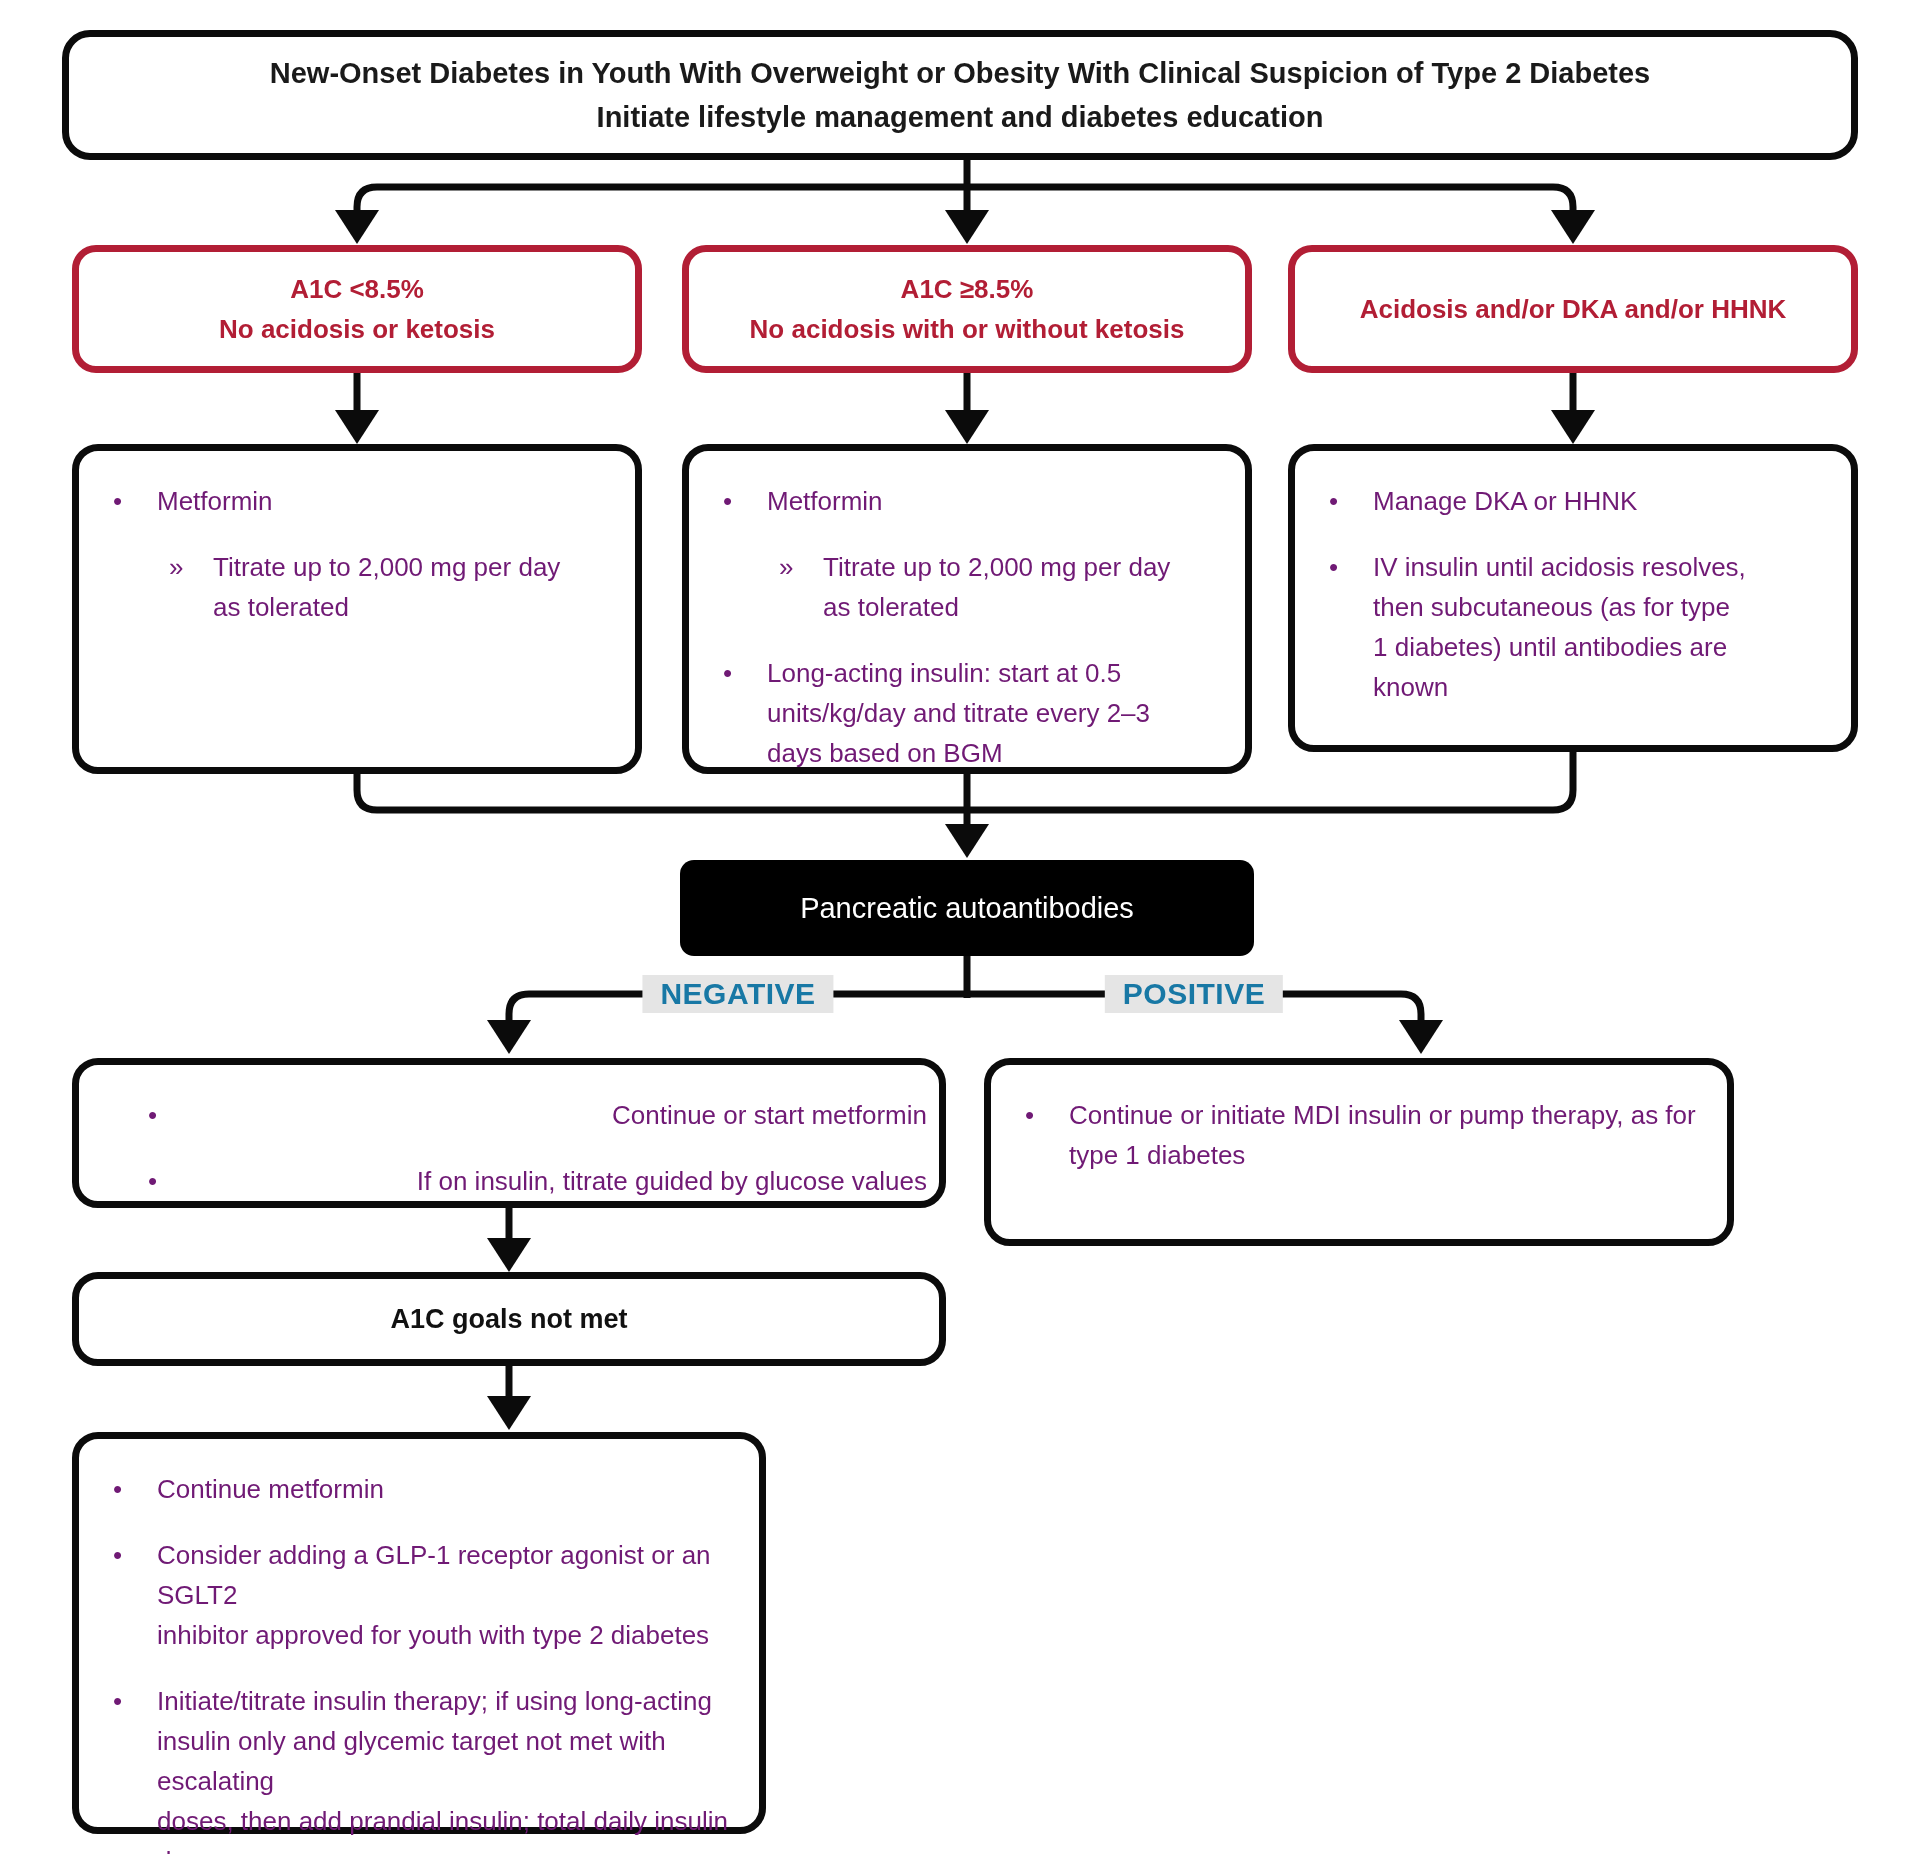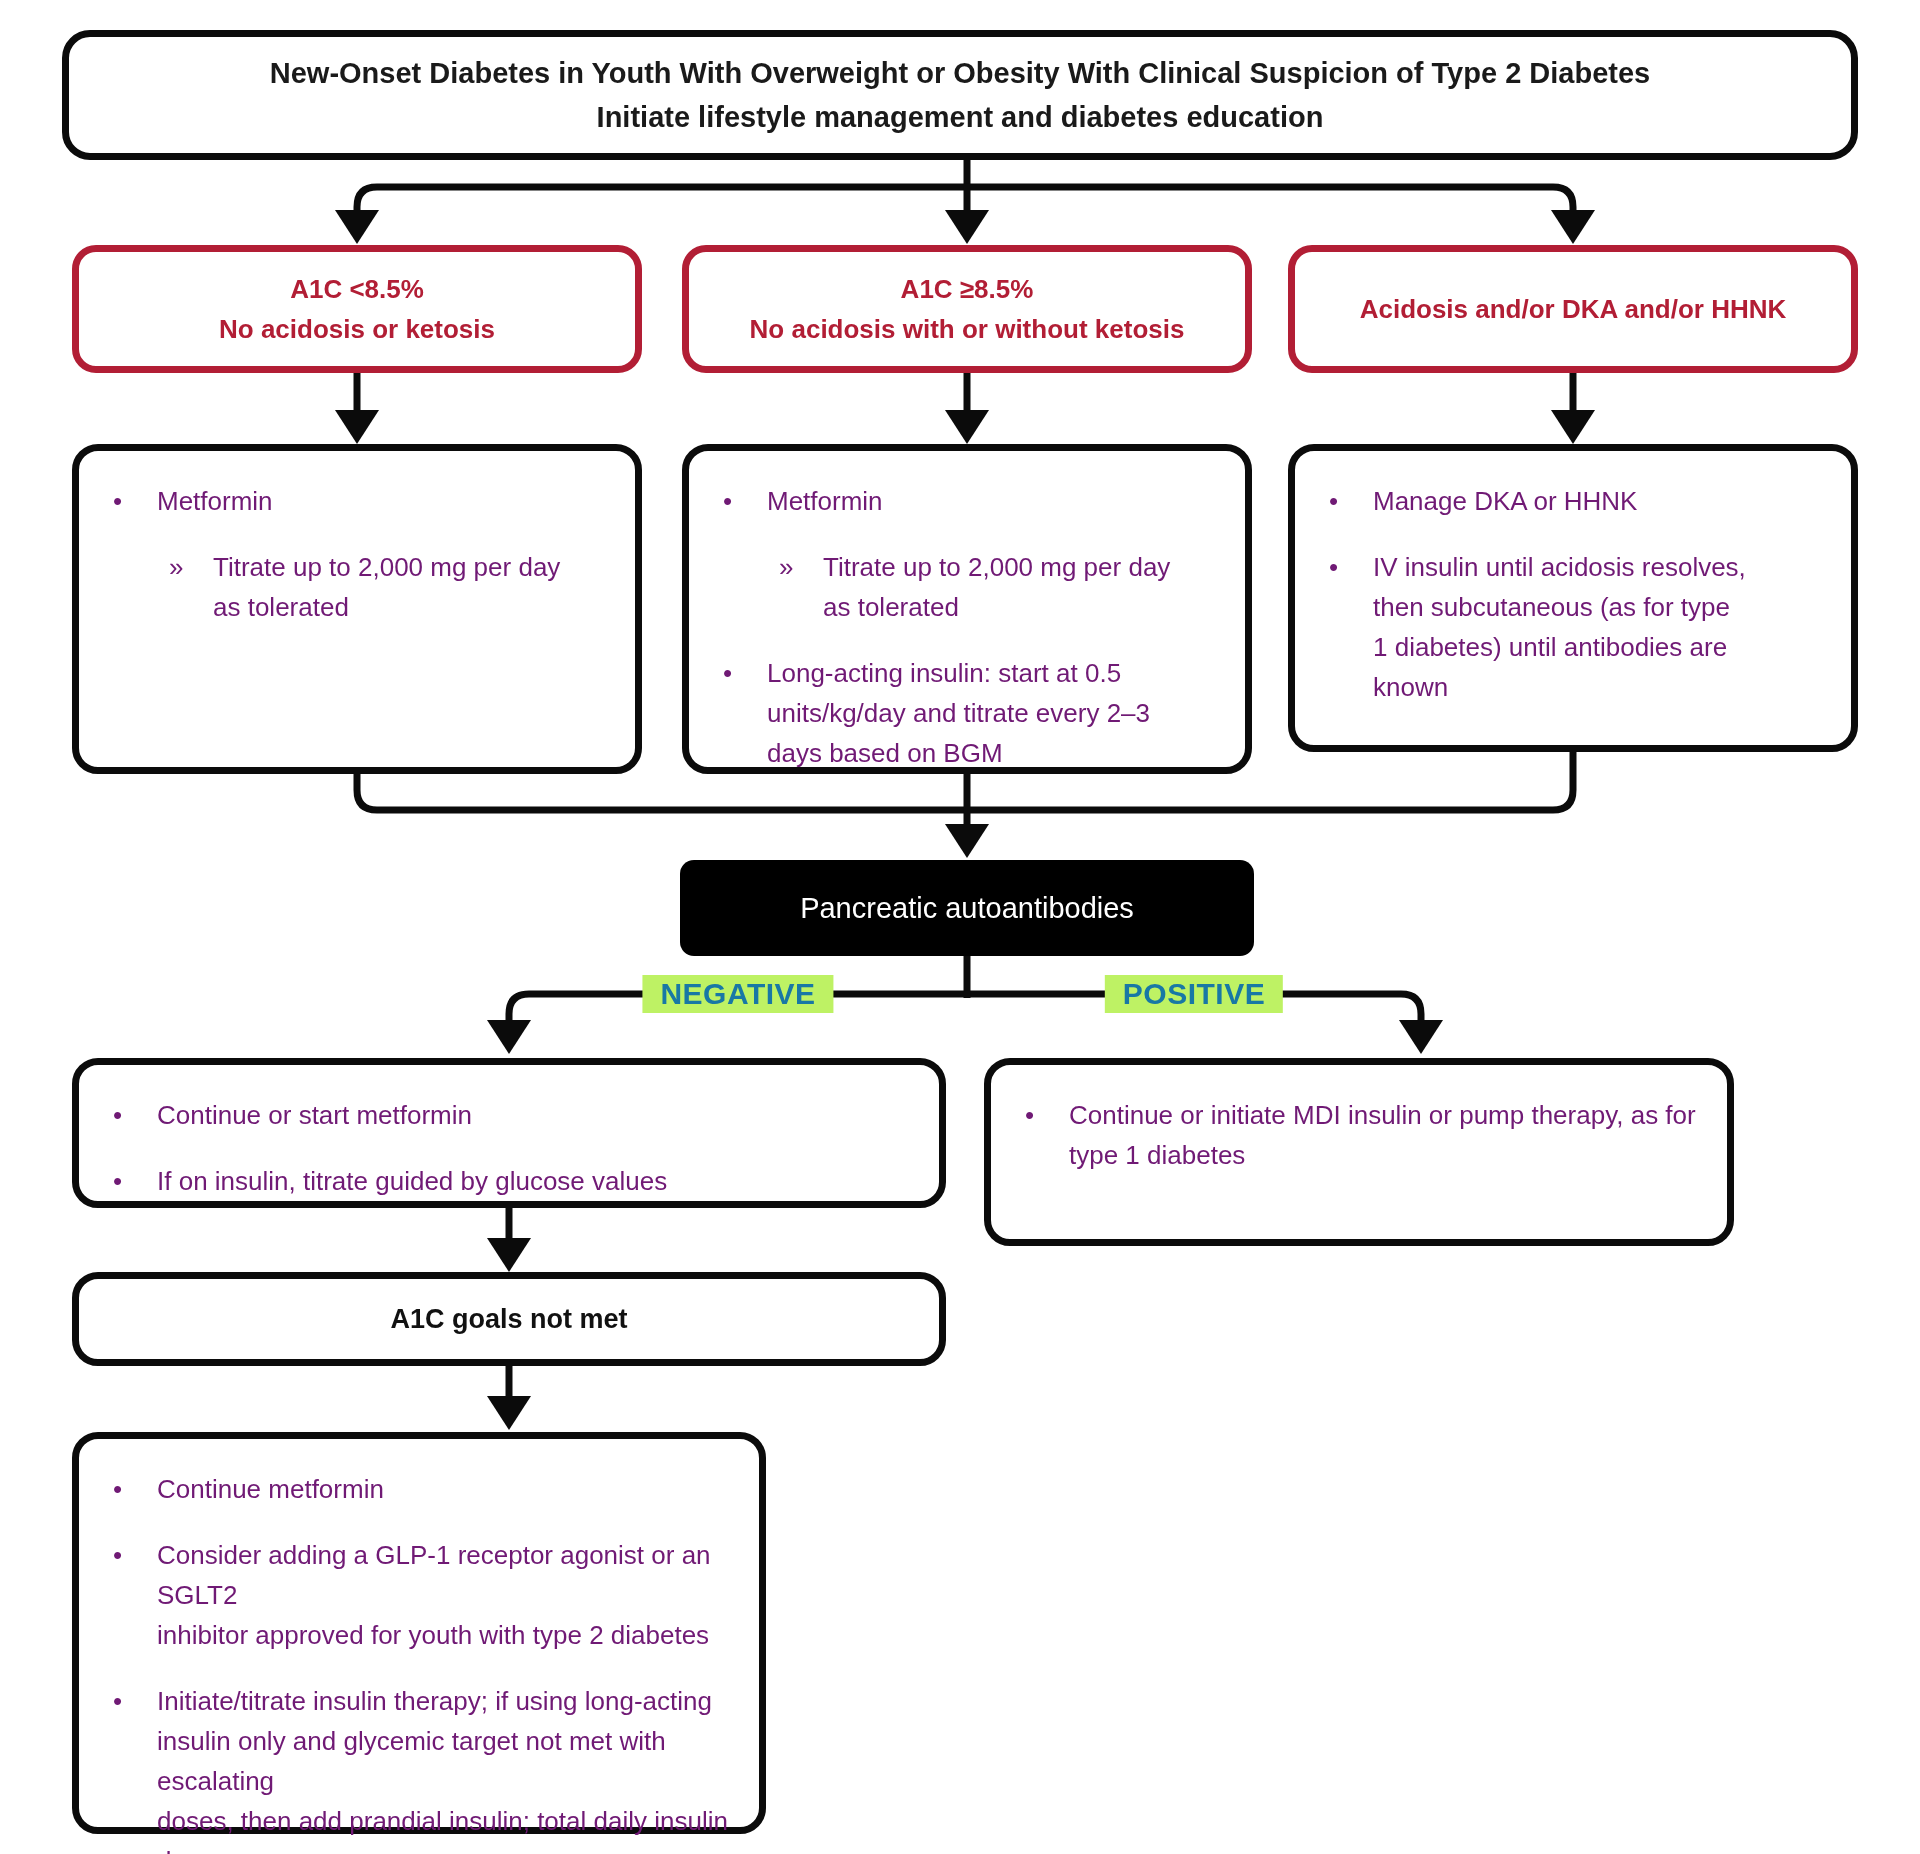--- a/index.html
+++ b/index.html
@@ -27,21 +27,21 @@
   .b1 .mk{flex:none;width:44px;}
   .b1 .mk::before{content:"\2022";}
   .b2{margin-left:56px;}
   .b2 .mk{flex:none;width:44px;}
   .b2 .mk::before{content:"\00BB";}
   .tx{white-space:pre-line;flex:1;}
 
   .green-box{position:absolute;box-sizing:border-box;background:#000000;border-radius:14px;
     color:#ffffff;font-size:29px;display:flex;align-items:center;justify-content:center;}
 
-  .branch-label{position:absolute;transform:translate(-50%,-50%);background:#bef264;
+  .branch-label{position:absolute;transform:translate(-50%,-50%);background:#e5e5e5;
     padding:2px 18px;color:#1878a5;font-weight:700;font-size:30px;letter-spacing:0.5px;}
 
   .a1c-box{font-size:27px;}
 </style>
 </head>
 <body>
 
 <div id="canvas">
 
   <svg id="connectors" viewBox="0 0 1920 1854" xmlns="http://www.w3.org/2000/svg">
@@ -140,21 +140,21 @@
     </div>
   </div>
 
   <div class="green-box" style="left:680px;top:860px;width:574px;height:96px;">
     <span>Pancreatic autoantibodies</span>
   </div>
 
   <div class="branch-label" style="left:738px;top:994px;">NEGATIVE</div>
   <div class="branch-label" style="left:1194px;top:994px;">POSITIVE</div>
 
-  <div class="box black-box bullets" style="left:72px;top:1058px;width:874px;height:150px;">
+  <div class="box black-box bullets" style="left:72px;top:1058px;width:874px;height:150px;text-align:right;">
     <div class="row b1">
       <span class="mk"></span>
       <span class="tx">Continue or start metformin</span>
     </div>
     <div class="row b1">
       <span class="mk"></span>
       <span class="tx">If on insulin, titrate guided by glucose values</span>
     </div>
   </div>
 

